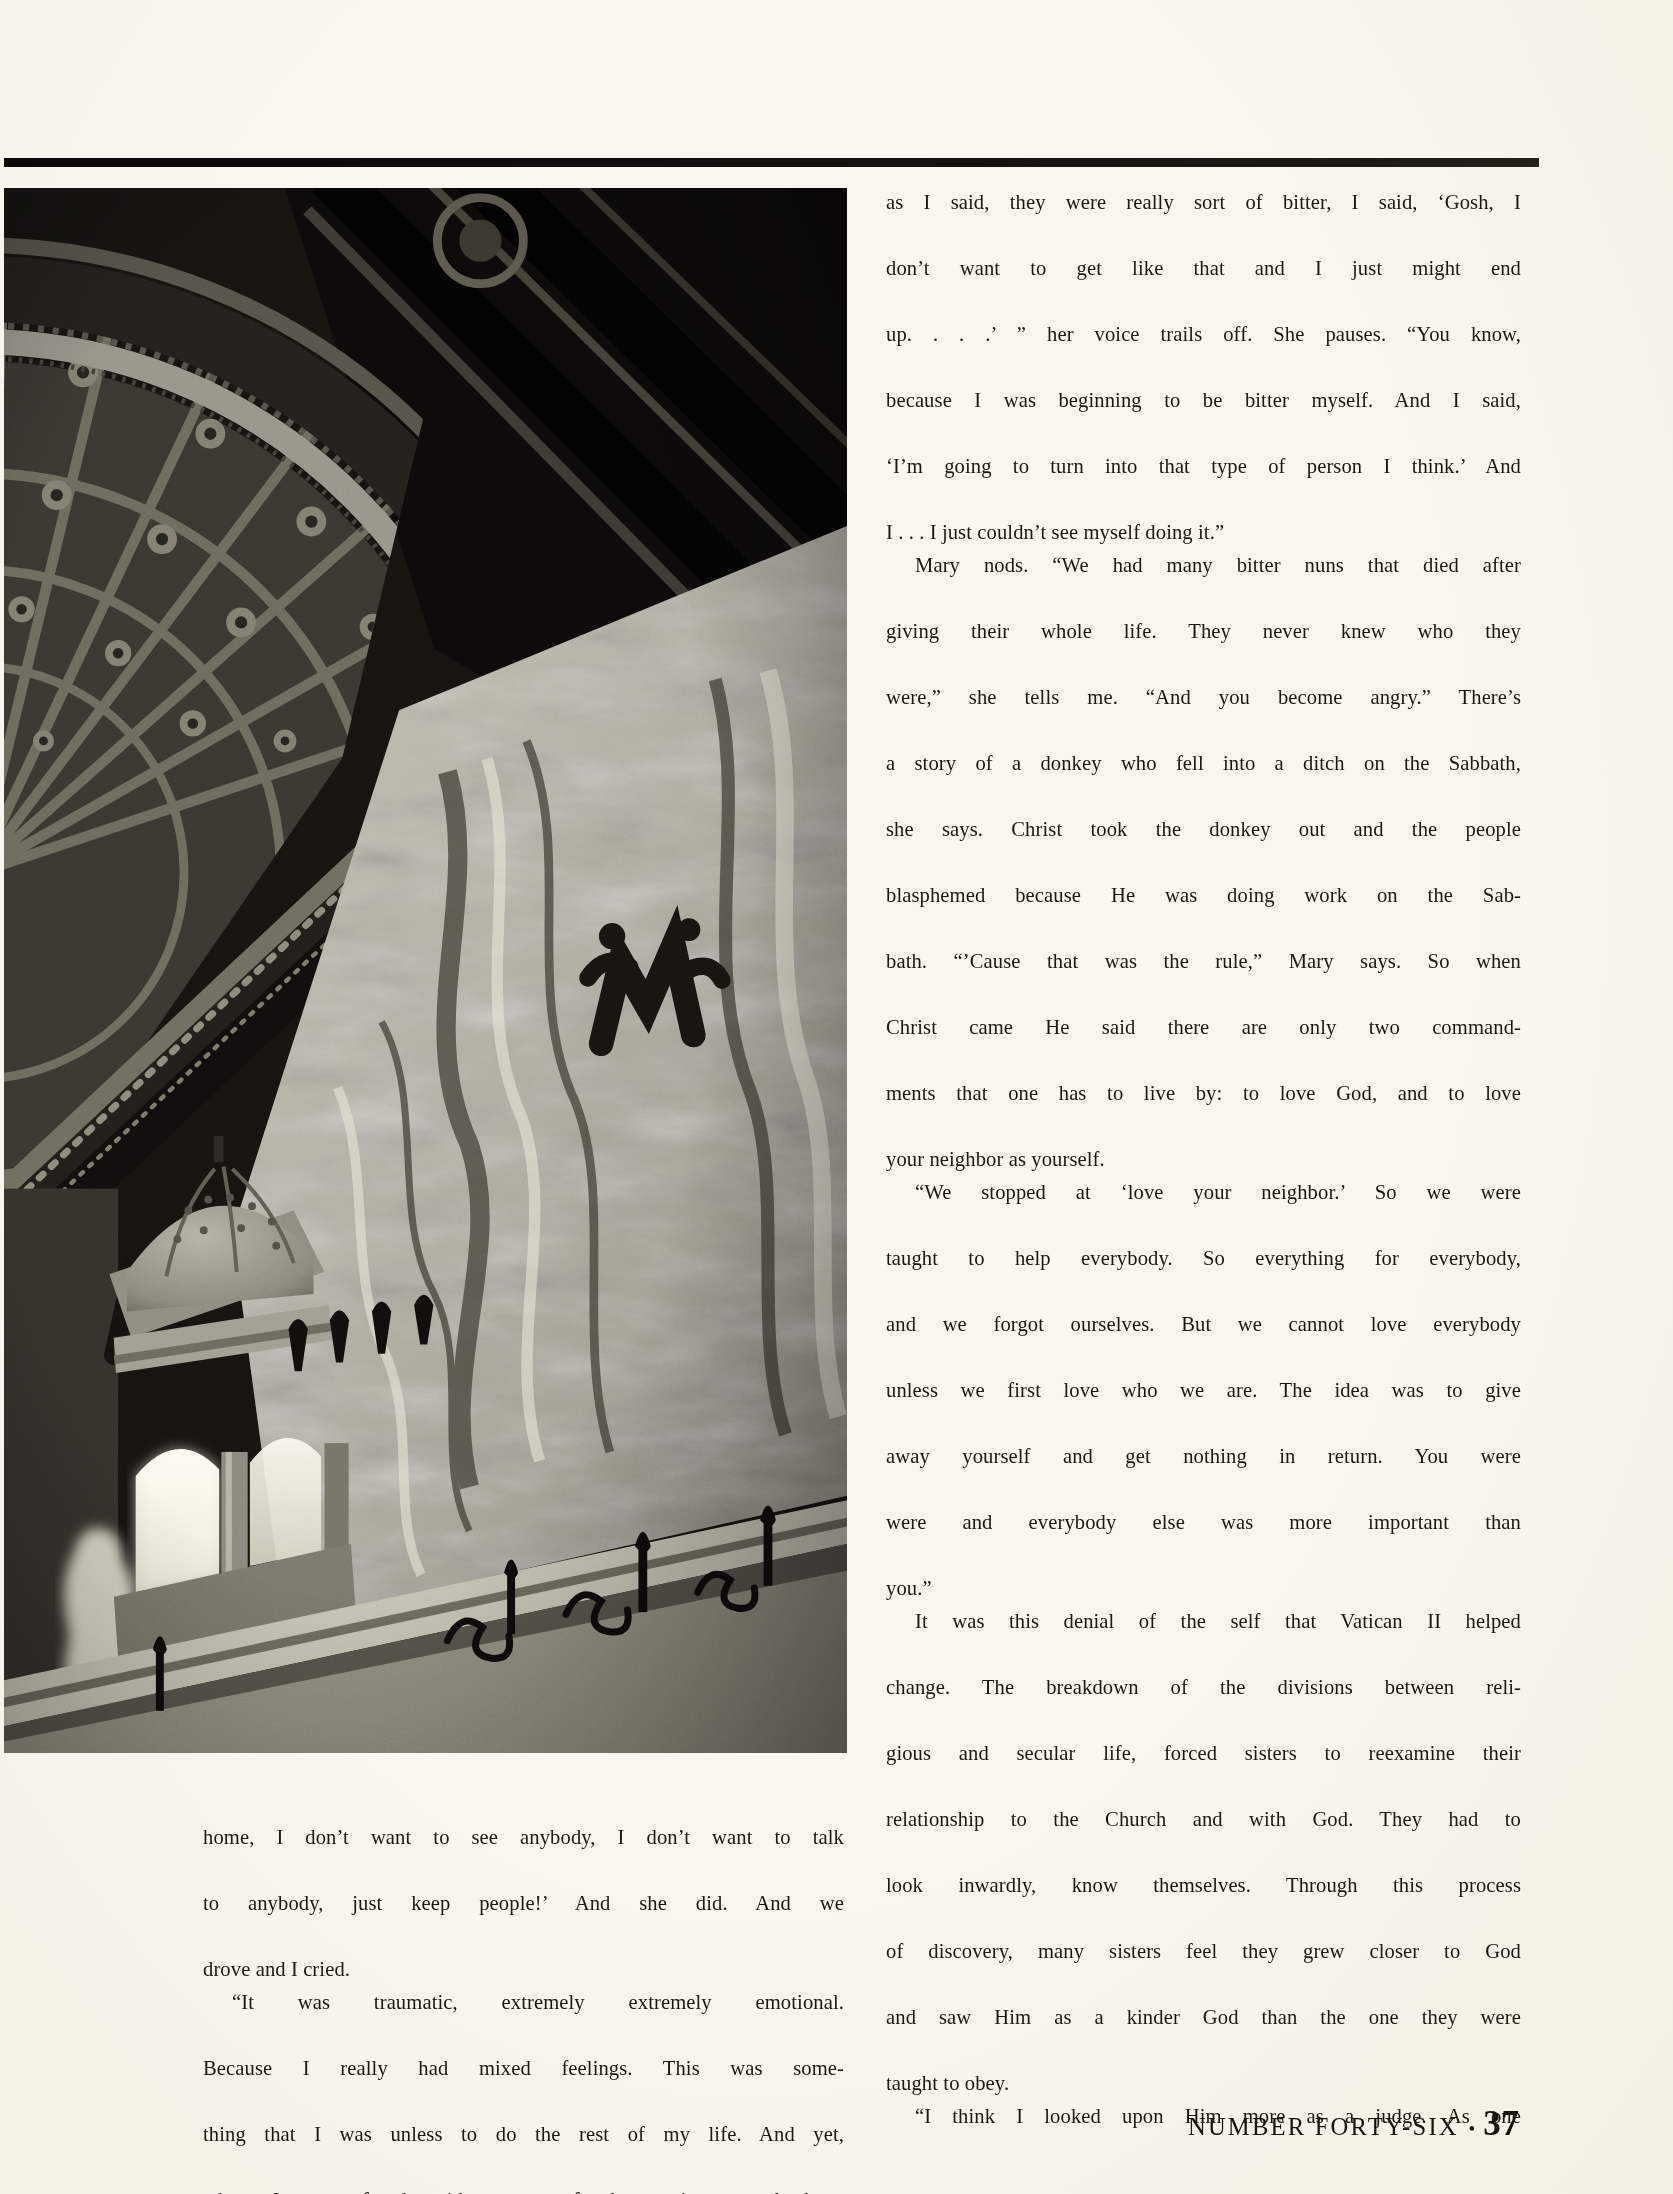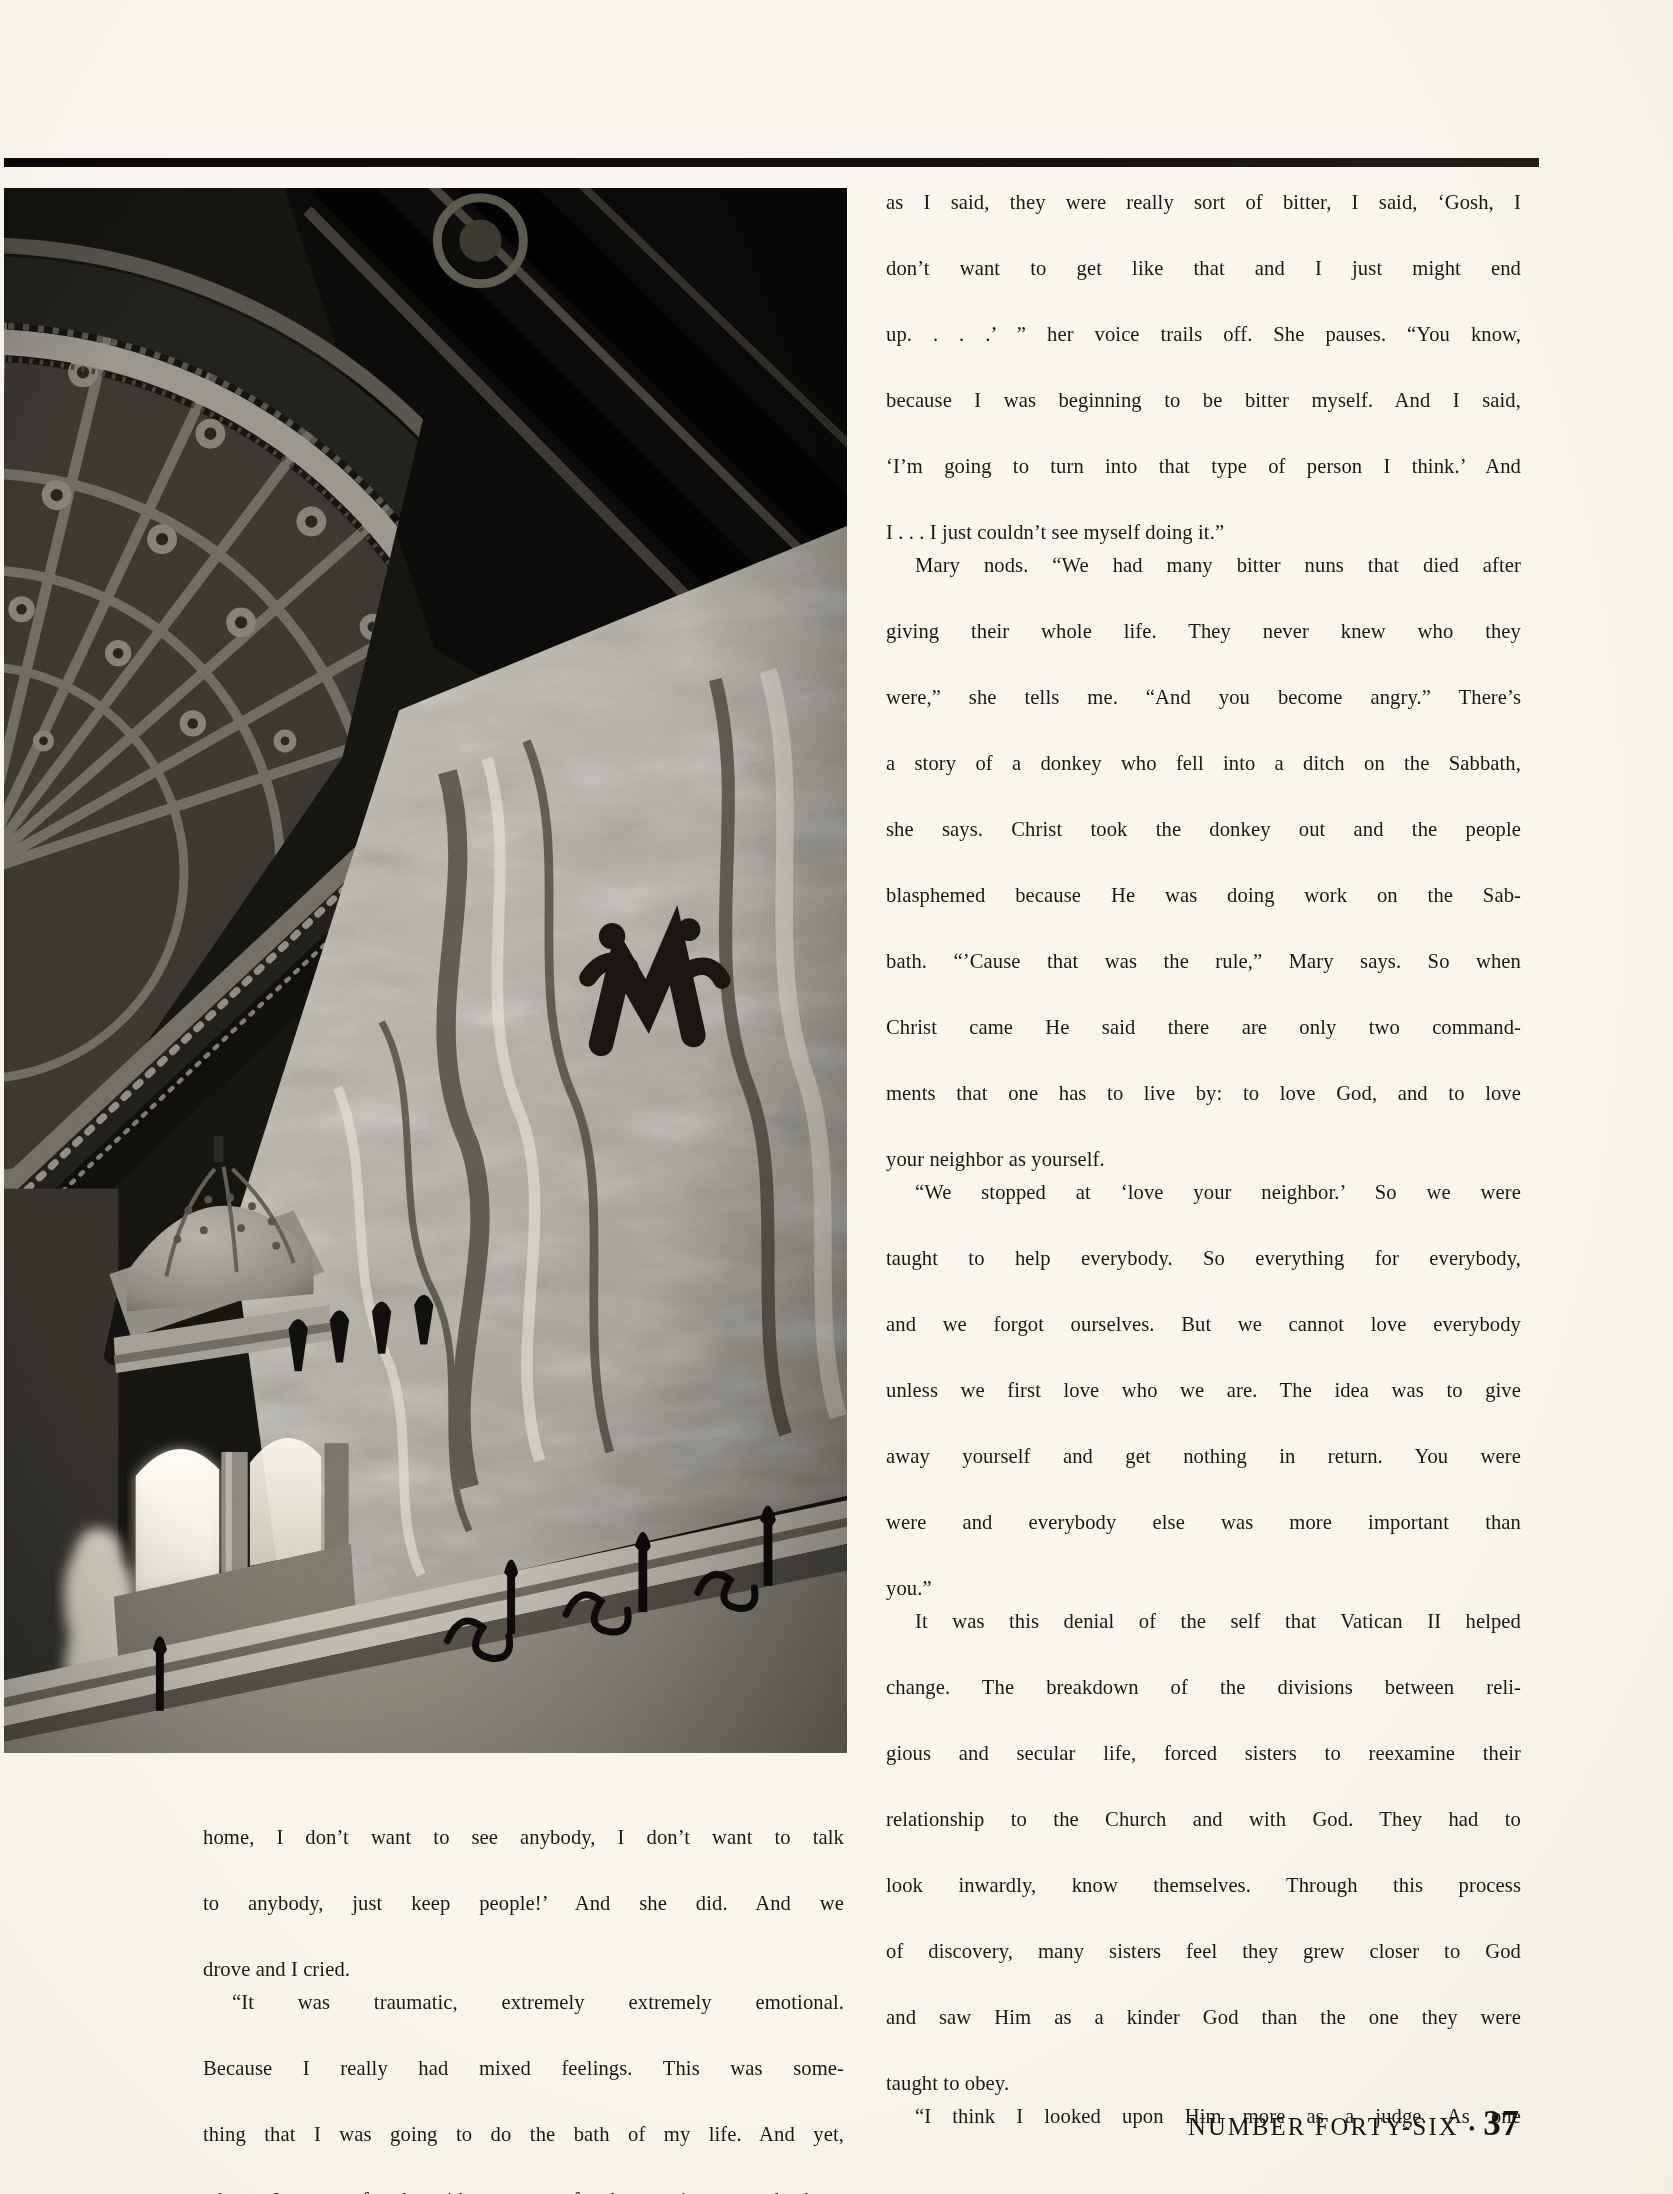--- a/index.html
+++ b/index.html
@@ -286,21 +286,21 @@
 
   <div class="col col-left">
       <div class="para">
         <div class="line">home, I don’t want to see anybody, I don’t want to talk</div>
         <div class="line">to anybody, just keep people!’ And she did. And we</div>
         <div class="line nj">drove and I cried.</div>
       </div>
       <div class="para">
         <div class="line ind">“It was traumatic, extremely extremely emotional.</div>
         <div class="line">Because I really had mixed feelings. This was some-</div>
-        <div class="line">thing that I was going to do the bath of my life. And yet,</div>
+        <div class="line">thing that I was unless to do the rest of my life. And yet,</div>
         <div class="line">when I was faced with some of these sisters and how,</div>
       </div>
     </div>
   <div class="col col-right">
       <div class="para">
         <div class="line">as I said, they were really sort of bitter, I said, ‘Gosh, I</div>
         <div class="line">don’t  want  to  get  like  that  and  I  just  might  end</div>
         <div class="line">up. . . .’ ”  her voice trails off. She pauses. “You know,</div>
         <div class="line">because I was beginning to be bitter myself. And I said,</div>
         <div class="line">‘I’m going to turn into that type of person I think.’ And</div>

